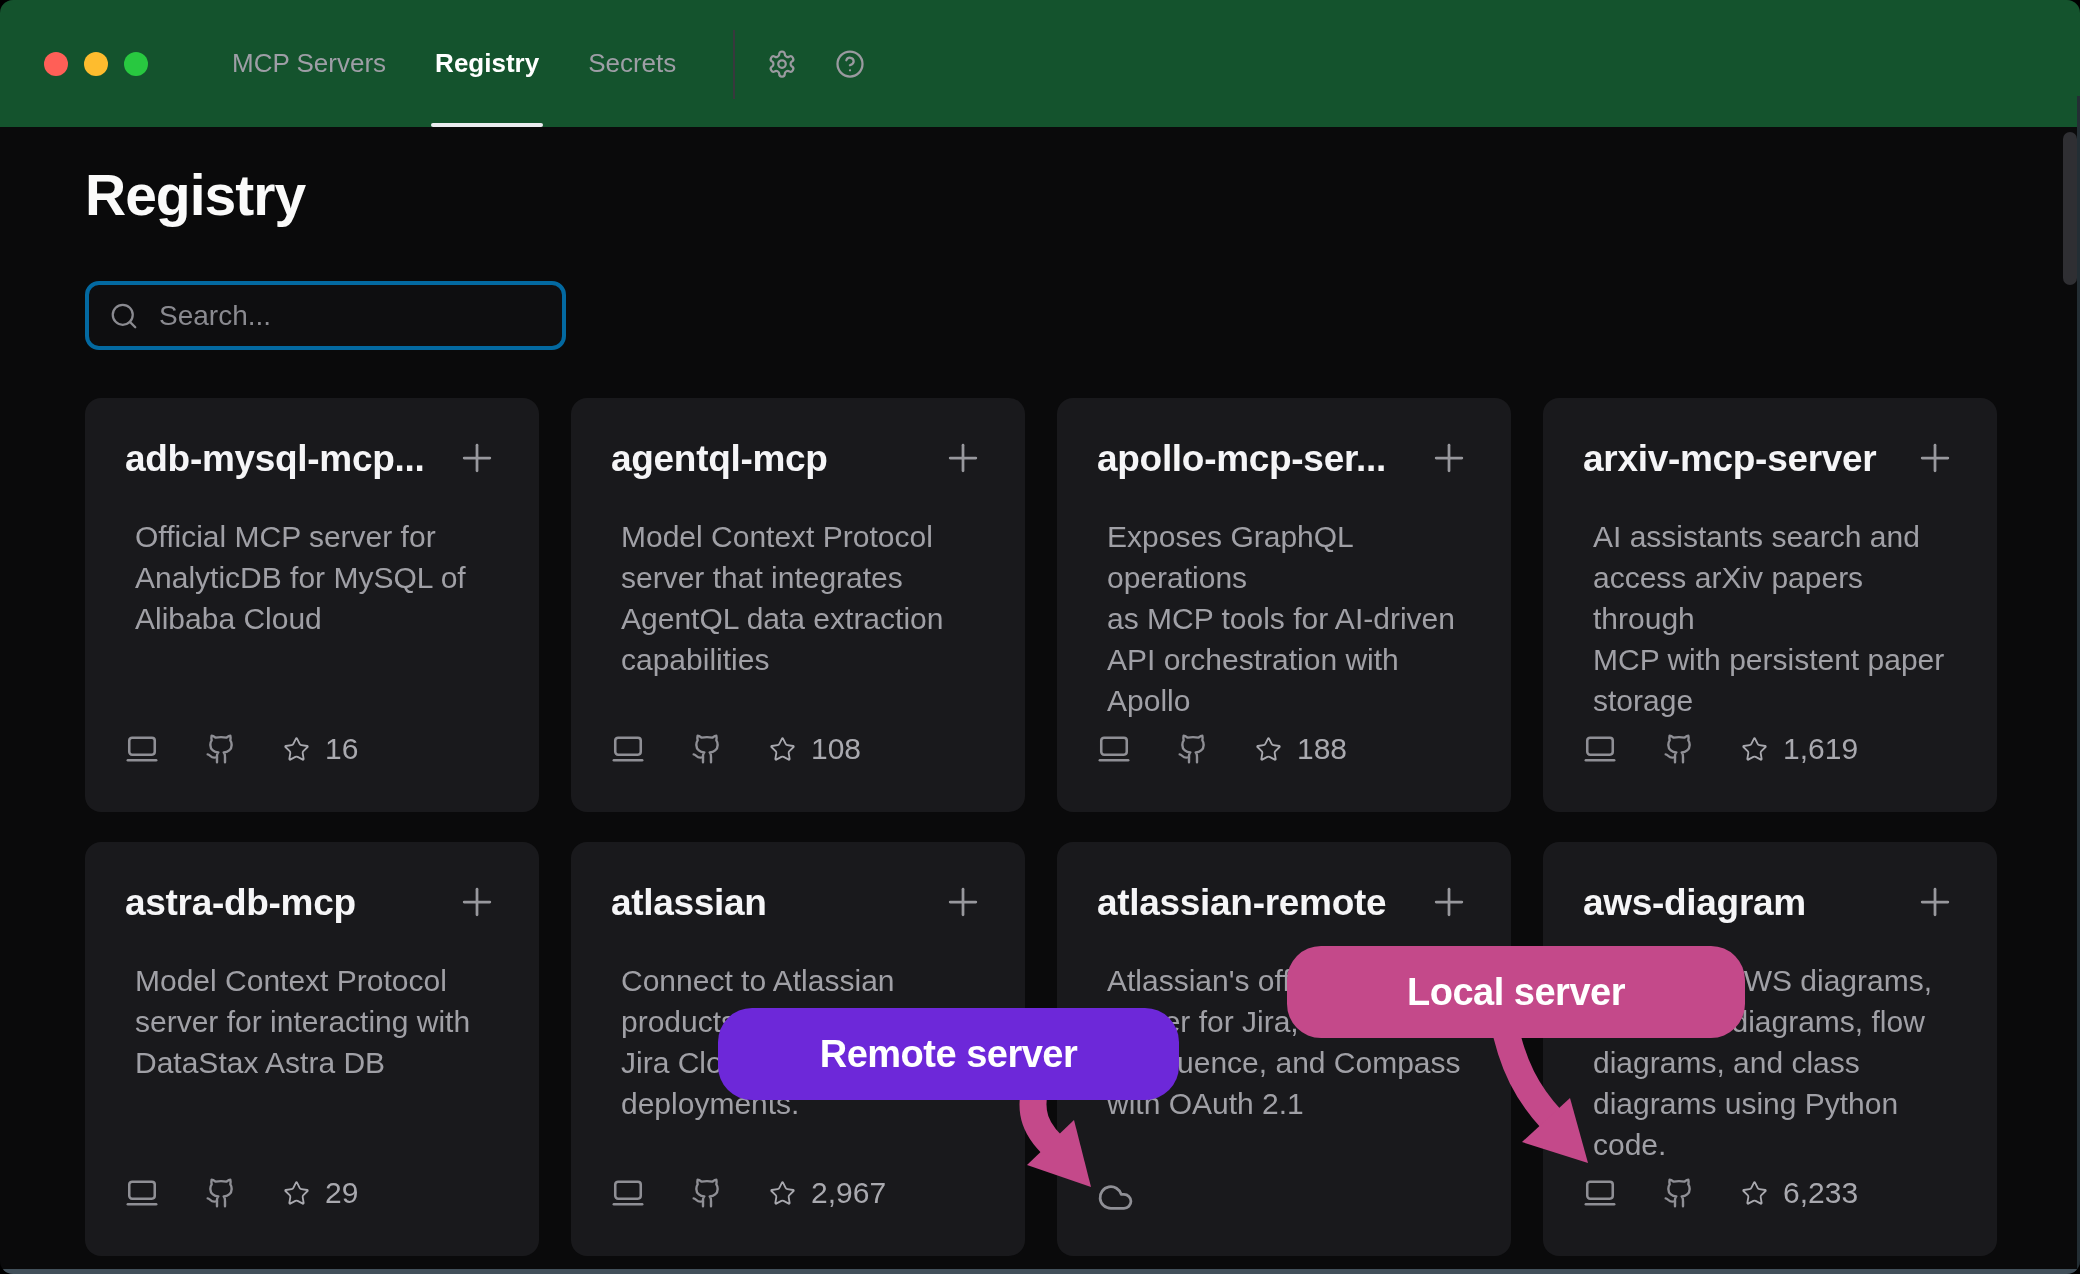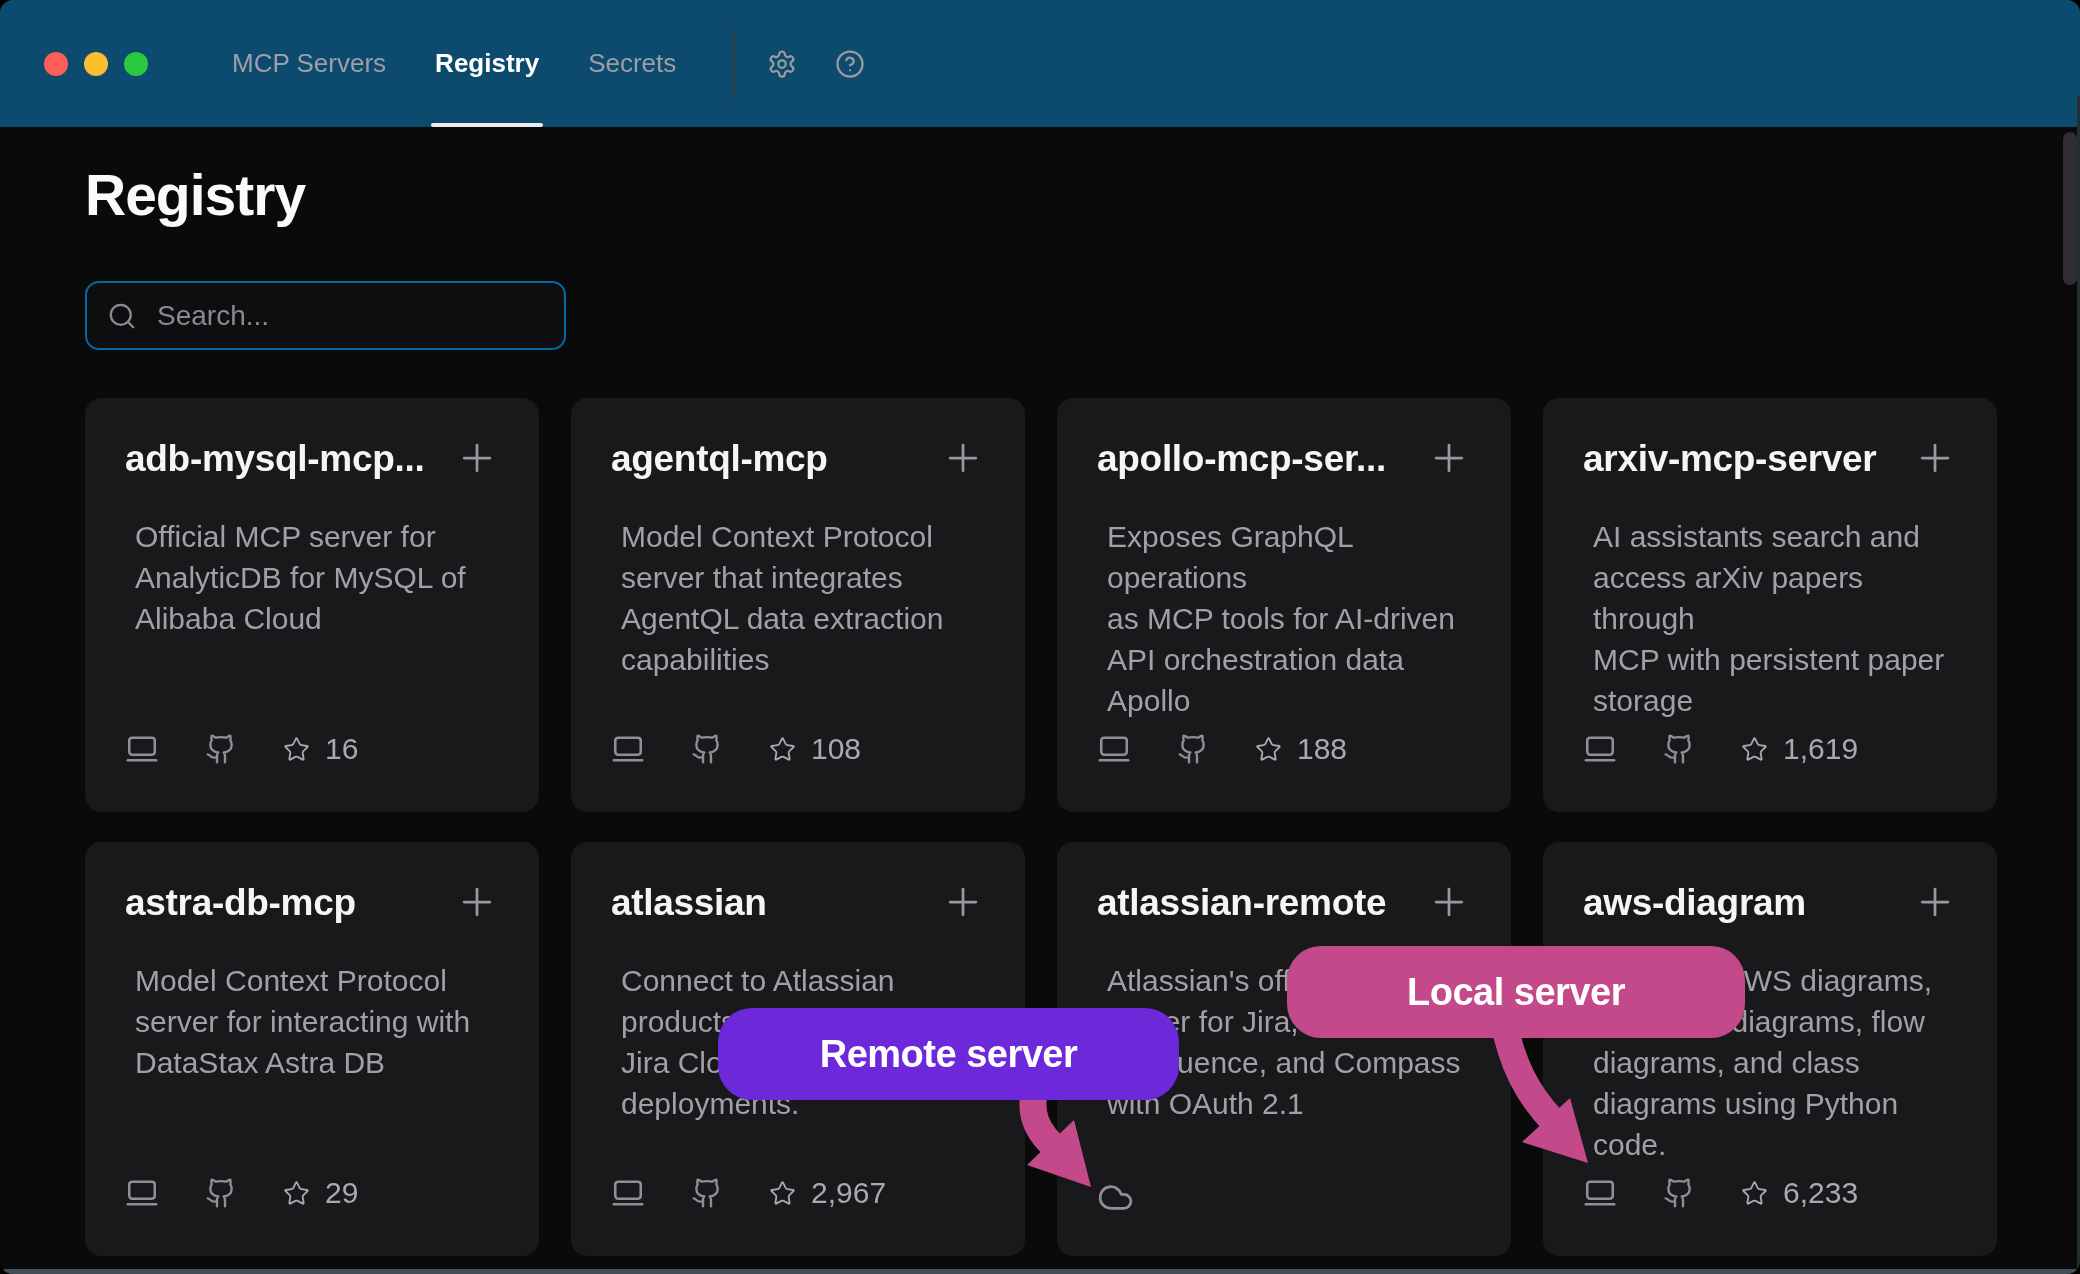--- a/index.html
+++ b/index.html
@@ -2,36 +2,36 @@
 <html><head>
 <meta charset="utf-8">
 <style>
   html,body{margin:0;padding:0;background:#000;}
   .screen{
     position:relative;width:2080px;height:1274px;
     background:#0a0a0b;border-radius:13px;overflow:hidden;
     font-family:"Liberation Sans",sans-serif;
   }
   
-  .titlebar{height:127px;background:#0c4a6e;display:flex;align-items:stretch;position:relative;}
+  .titlebar{height:127px;background:#14532d;display:flex;align-items:stretch;position:relative;}
   .lights{display:flex;gap:16px;align-items:center;padding-left:44px;}
   .light{width:24px;height:24px;border-radius:50%;}
   .tabs{display:flex;margin-left:84px;gap:49px;}
   .tab{display:flex;align-items:center;font-size:26px;color:#9e9ea6;position:relative;}
   .tab.active{color:#ffffff;font-weight:700;}
   .tab.active::after{content:"";position:absolute;left:-4px;right:-4px;bottom:0;height:4px;background:#ececf0;border-radius:3px;}
   .tb-divider{width:2px;background:#38383d;margin:30px 0 28px 57px;}
   .tb-icons{display:flex;align-items:center;gap:38px;margin-left:32px;color:#9a9aa0;}
   .tb-btn{background:none;border:none;padding:0;color:#9a9aa0;cursor:pointer;line-height:0;}
   
   .ic{fill:none;stroke:currentColor;stroke-width:1.8;stroke-linecap:round;stroke-linejoin:round;}
   
   .content{padding:38px 83px 0 85px;position:relative;}
   h1.page-title{margin:0;font-size:57px;line-height:60px;font-weight:700;color:#fafafa;letter-spacing:-1px;}
-  .search{margin-top:56px;width:481px;height:69px;border:2px solid #0369a1;border-radius:14px;
+  .search{margin-top:56px;width:481px;height:69px;border:4px solid #0369a1;border-radius:14px;
     display:flex;align-items:center;box-sizing:border-box;padding:0 20px;color:#8a8a90;background:#0e0e10;}
   .search input{background:transparent;border:none;outline:none;color:#d6d6da;font-size:28px;
     font-family:"Liberation Sans",sans-serif;margin-left:18px;width:380px;}
   .search input::placeholder{color:#8a8a90;}
   
   .grid{margin-top:48px;display:grid;grid-template-columns:repeat(4,454px);gap:30px 32px;}
   .card{height:414px;border-radius:16px;background:#19191c;padding:40px;box-sizing:border-box;position:relative;}
   .card-head{display:flex;justify-content:space-between;align-items:flex-start;}
   .card-title{margin:0;font-size:37px;font-weight:700;color:#f5f5f7;letter-spacing:-0.3px;white-space:nowrap;}
   .plus{background:none;border:none;padding:0;color:#98989d;cursor:pointer;line-height:0;margin-top:-2px;}
@@ -183,21 +183,21 @@
 
       <div class="card">
         <div class="card-head">
           <h3 class="card-title">apollo-mcp-ser...</h3>
           <button class="plus"><svg class="ic" width="44" height="44">
                 <use href="#i-plus"></use>
               </svg></button>
         </div>
         <p class="desc">Exposes GraphQL operations
 as MCP tools for AI-driven
-API orchestration data Apollo</p>
+API orchestration with Apollo</p>
         <div class="foot">
           <svg class="ic" width="34" height="34">
               <use href="#i-laptop"></use>
             </svg>
           <svg class="ic" width="32" height="32">
               <use href="#i-github"></use>
             </svg>
           <span class="stars">
               <svg class="ic" width="27" height="27">
                 <use href="#i-star"></use>

